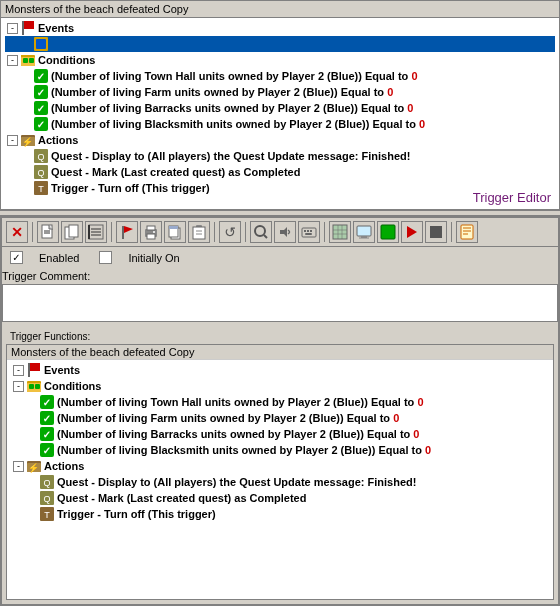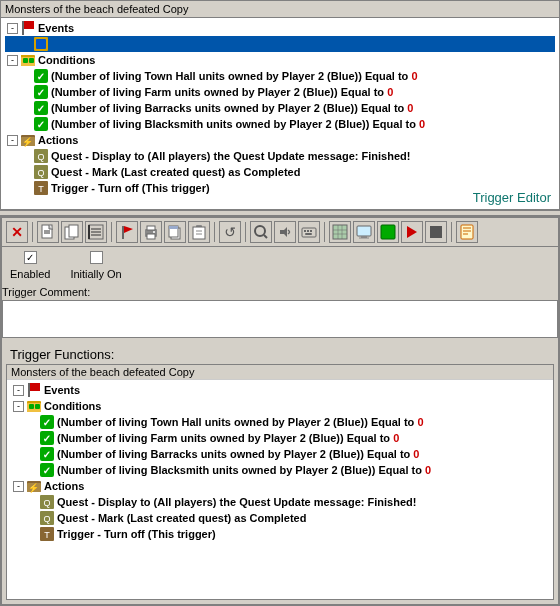--- a/index.html
+++ b/index.html
@@ -27,21 +27,21 @@
       padding: 2px 4px;
       font-size: 11px;
       color: #000;
     }
 
     .trigger-editor-label {
       position: absolute;
       bottom: 4px;
       right: 8px;
       font-size: 13px;
-      color: #0f766e;
+      color: #701a75;
       font-style: normal;
     }
 
     .tree-content {
       padding: 2px 4px;
       font-size: 11px;
       line-height: 16px;
     }
 
     .tree-row {
@@ -118,23 +118,22 @@
     .checkbox-row {
       display: flex;
       align-items: center;
       padding: 4px 8px;
       gap: 20px;
     }
 
     .checkbox-label {
       display: flex;
       align-items: center;
-      gap: 4px;
-      font-size: 11px;
-      flex-direction: column;
+      gap: 16px;
+      font-size: 11px;
     }
 
     .cb {
       width: 13px;
       height: 13px;
       border: 1px solid #808080;
       background: #fff;
       display: inline-flex;
       align-items: center;
       justify-content: center;
@@ -161,21 +160,21 @@
       border: 1px solid #808080;
       background: #fff;
       font-size: 11px;
       resize: none;
       padding: 2px;
     }
 
     
     .functions-label {
       padding: 3px 8px 2px;
-      font-size: 13px;
+      font-size: 10px;
       color: #000;
     }
 
     
     .inner-tree {
       background: #ffffff;
       border: 1px solid #808080;
       margin: 0 4px 4px 4px;
       flex: 1;
       overflow: auto;

